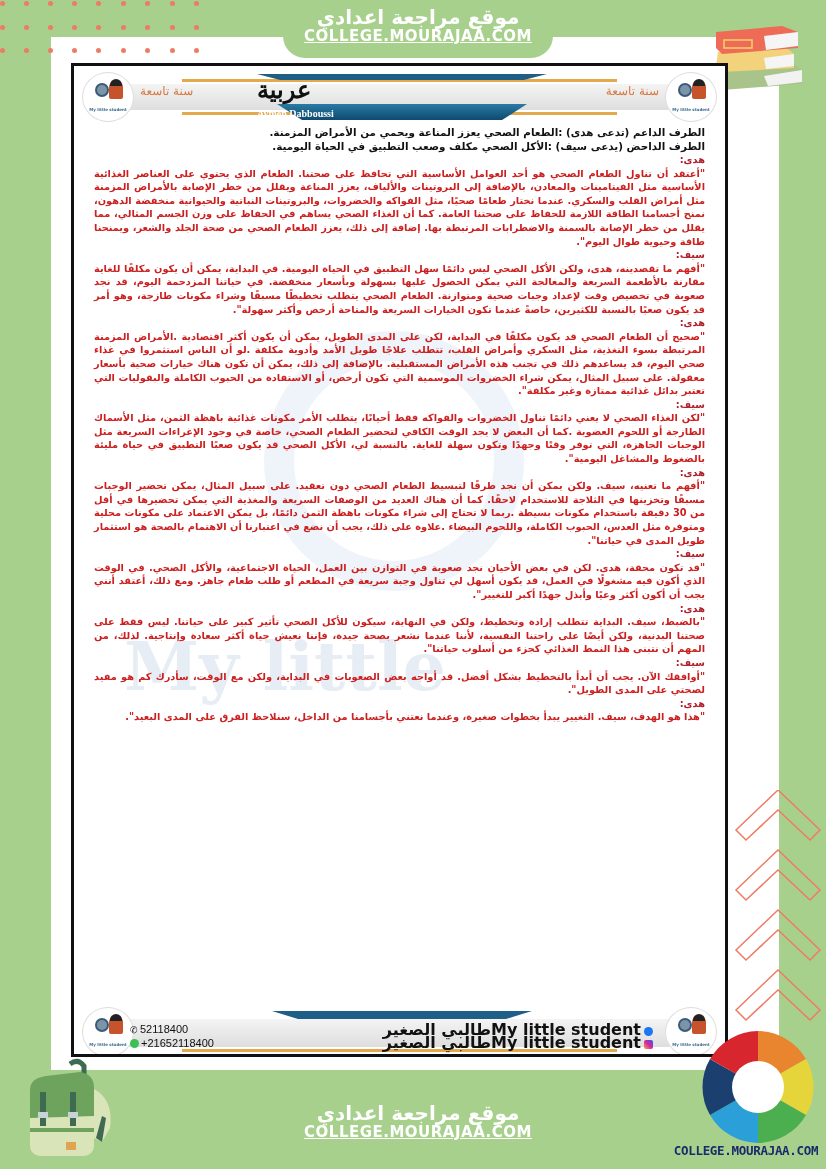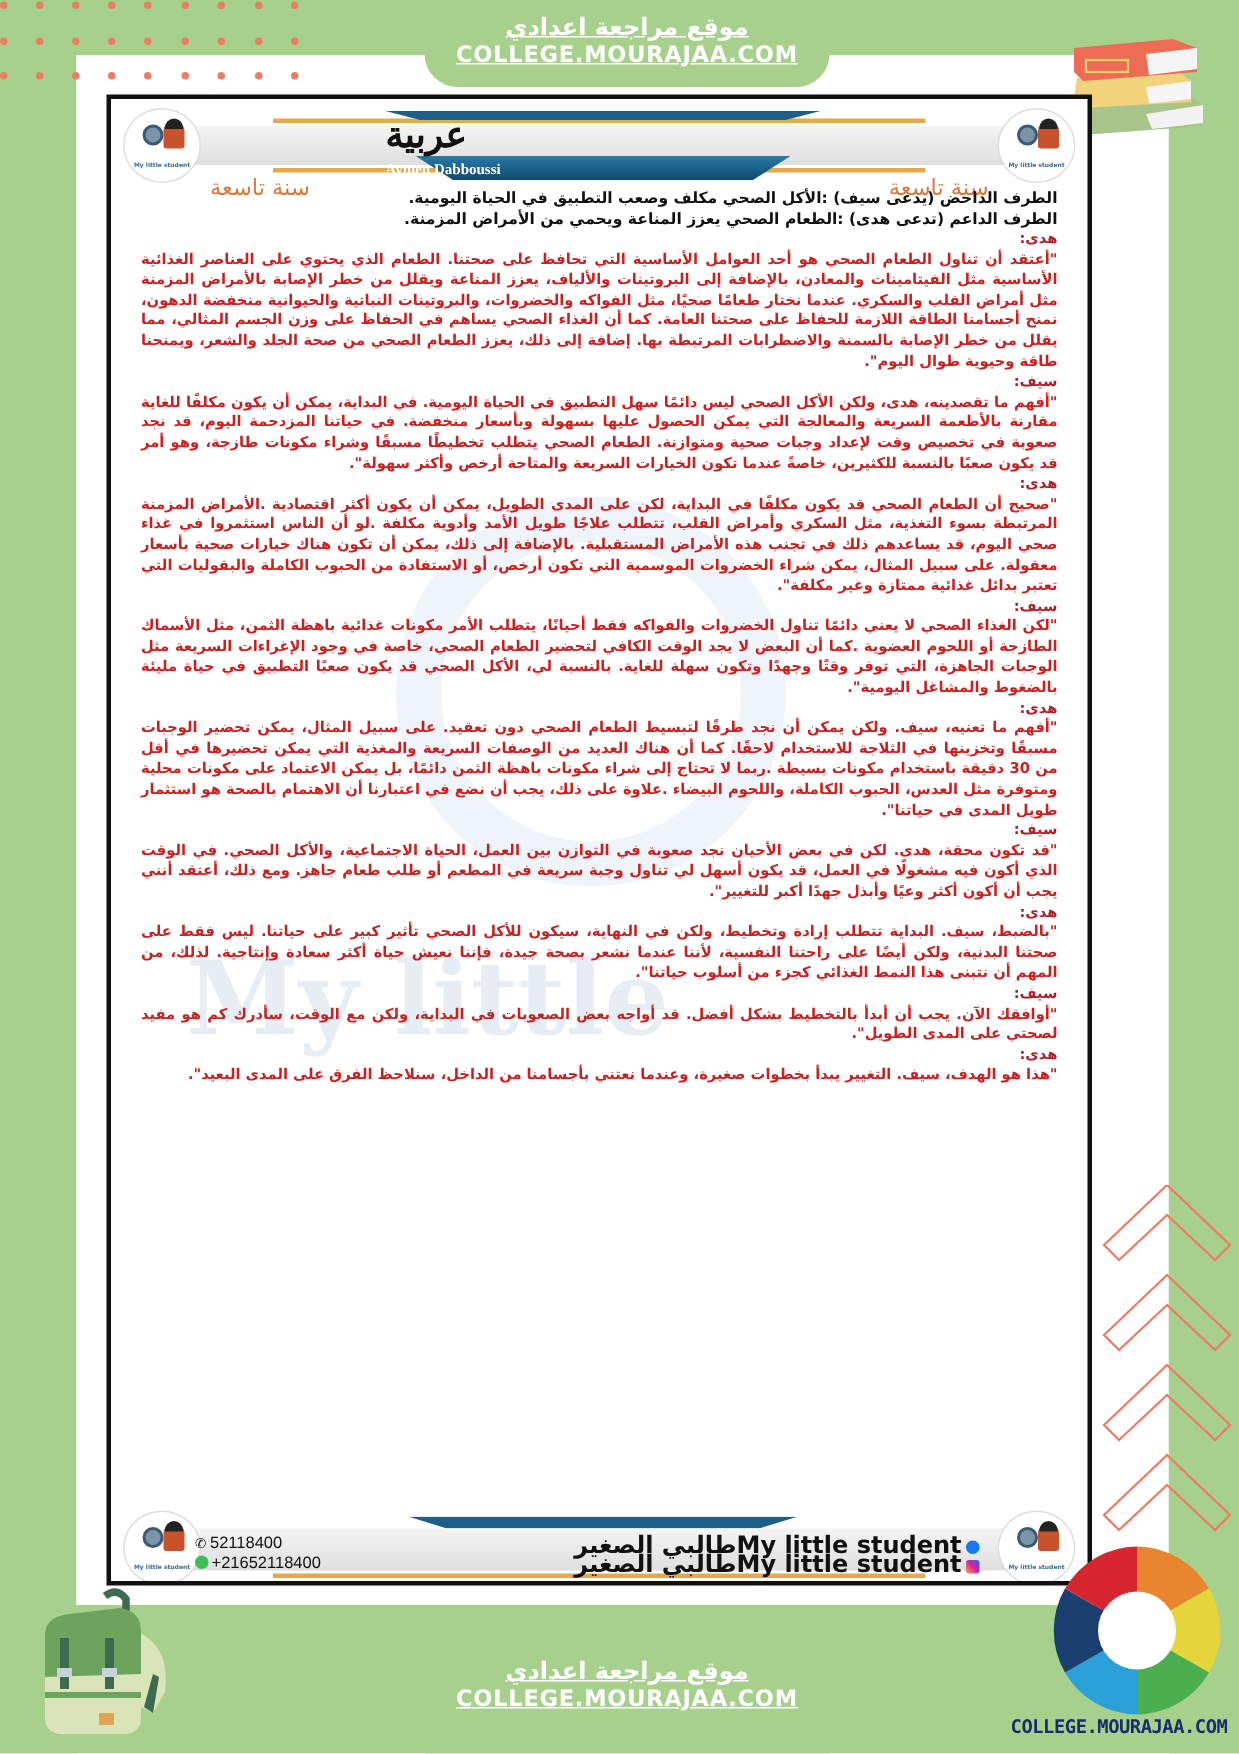--- a/index.html
+++ b/index.html
@@ -19,21 +19,21 @@
   .dots { position: absolute; left: 0; top: 0; width: 200px; height: 56px; }
   .dot { position: absolute; width: 5px; height: 5px; border-radius: 50%; background: #ee7b64; }
 
   .banner {
     position: absolute; left: 283px; width: 270px;
     background: #a8d08d; color: #fff; text-align: center;
     font-family: "DejaVu Sans", sans-serif;
   }
   .banner.top { top: 0; height: 58px; border-radius: 0 0 22px 22px; padding-top: 8px; }
   .banner.bottom { top: 1090px; height: 79px; border-radius: 22px 22px 0 0; padding-top: 14px; }
-  .banner .ar { font-size: 16px; font-weight: bold; text-decoration: underline; line-height: 19px; direction: rtl; }
+  .banner .ar { font-size: 20px; font-weight: bold; line-height: 19px; direction: rtl; }
   .banner .en { font-size: 15px; font-weight: bold; text-decoration: underline; letter-spacing: 0.5px; line-height: 19px; }
 
   
   .page {
     position: absolute; left: 71px; top: 63px; width: 657px; height: 994px;
     border: 3px solid #111; background: #fff; overflow: hidden;
   }
   .hdr { position: absolute; left: 8px; top: 6px; width: 635px; height: 50px; }
   .hdr-bar {
     position: absolute; left: 40px; right: 40px; top: 12px; height: 26px;
@@ -44,21 +44,21 @@
   }
   .hdr-bar::before { top: -5px; }
   .hdr-bar::after { bottom: -5px; }
   .hdr-center {
     position: absolute; left: 175px; width: 290px; top: 0; height: 50px; text-align: left;
   }
   .hdr-center .wedge-top { position: absolute; left: 0; right: 0; top: 2px; height: 6px; background: #1d5f86; clip-path: polygon(0 0,100% 0,92% 100%,8% 100%); }
   .hdr-center .wedge-bot { position: absolute; left: 20px; right: 20px; bottom: 2px; height: 16px; background: linear-gradient(#2a7aa6,#0e4a6e); clip-path: polygon(0 0,100% 0,90% 100%,10% 100%); }
   .hdr-title { position: relative; font-size: 24px; font-weight: bold; color: #111; line-height: 28px; padding-top: 4px; direction: rtl; font-family: "DejaVu Serif", serif; }
   .hdr-author { position: absolute; left: 0; right: 0; bottom: 3px; font-size: 10px; font-weight: bold; color: #fff; font-family: "Liberation Serif", serif; }
-  .hdr-grade { position: absolute; top: 12px; font-size: 15px; color: #d77a42; direction: rtl; font-family: "DejaVu Serif", serif; margin-top: 32px; }
+  .hdr-grade { position: absolute; top: 12px; font-size: 12px; color: #d77a42; direction: rtl; font-family: "DejaVu Serif", serif; }
   .hdr-grade.left { left: 58px; }
   .hdr-grade.right { right: 58px; }
   .logo {
     position: absolute; width: 52px; height: 50px; border-radius: 50%;
     background: #fff; border: 1px solid #ddd;
   }
   .logo .head1 { position: absolute; left: 12px; top: 10px; width: 14px; height: 14px; border-radius: 50%; background: #7c95a6; border: 2px solid #3a5a7a; }
   .logo .head2 { position: absolute; left: 26px; top: 8px; width: 14px; height: 18px; border-radius: 6px 6px 2px 2px; background: #c7532d; }
   .logo .head2::before { content: ""; position: absolute; left: 1px; top: -2px; width: 12px; height: 7px; border-radius: 6px 6px 0 0; background: #222; }
   .logo .cap { position: absolute; left: 0; right: 0; bottom: 9px; font-size: 4px; text-align: center; color: #3a6c8f; font-weight: bold; }
@@ -171,22 +171,22 @@
     <div class="hdr-grade right">سنة تاسعة</div>
     <div class="hdr-center">
       <div class="wedge-top"></div>
       <div class="wedge-bot"></div>
       <div class="hdr-title">عربية</div>
       <div class="hdr-author">Aymen Dabboussi</div>
     </div>
   </div>
 
   <div class="body-text">
+    <div class="intro">الطرف الداعم (تدعى هدى) :الطعام الصحي يعزز المناعة ويحمي من الأمراض المزمنة.</div>
     <div class="intro">الطرف الداحض (يدعى سيف) :الأكل الصحي مكلف وصعب التطبيق في الحياة اليومية.</div>
-    <div class="intro">الطرف الداعم (تدعى هدى) :الطعام الصحي يعزز المناعة ويحمي من الأمراض المزمنة.</div>
 
     <div class="speaker">هدى:</div>
     <div class="para">"أعتقد أن تناول الطعام الصحي هو أحد العوامل الأساسية التي تحافظ على صحتنا. الطعام الذي يحتوي على العناصر الغذائية الأساسية مثل الفيتامينات والمعادن، بالإضافة إلى البروتينات والألياف، يعزز المناعة ويقلل من خطر الإصابة بالأمراض المزمنة مثل أمراض القلب والسكري. عندما نختار طعامًا صحيًا، مثل الفواكه والخضروات، والبروتينات النباتية والحيوانية منخفضة الدهون، نمنح أجسامنا الطاقة اللازمة للحفاظ على صحتنا العامة. كما أن الغذاء الصحي يساهم في الحفاظ على وزن الجسم المثالي، مما يقلل من خطر الإصابة بالسمنة والاضطرابات المرتبطة بها. إضافة إلى ذلك، يعزز الطعام الصحي من صحة الجلد والشعر، ويمنحنا طاقة وحيوية طوال اليوم".</div>
     <div class="speaker">سيف:</div>
     <div class="para">"أفهم ما تقصدينه، هدى، ولكن الأكل الصحي ليس دائمًا سهل التطبيق في الحياة اليومية. في البداية، يمكن أن يكون مكلفًا للغاية مقارنة بالأطعمة السريعة والمعالجة التي يمكن الحصول عليها بسهولة وبأسعار منخفضة. في حياتنا المزدحمة اليوم، قد نجد صعوبة في تخصيص وقت لإعداد وجبات صحية ومتوازنة. الطعام الصحي يتطلب تخطيطًا مسبقًا وشراء مكونات طازجة، وهو أمر قد يكون صعبًا بالنسبة للكثيرين، خاصةً عندما تكون الخيارات السريعة والمتاحة أرخص وأكثر سهولة".</div>
     <div class="speaker">هدى:</div>
     <div class="para">"صحيح أن الطعام الصحي قد يكون مكلفًا في البداية، لكن على المدى الطويل، يمكن أن يكون أكثر اقتصادية .الأمراض المزمنة المرتبطة بسوء التغذية، مثل السكري وأمراض القلب، تتطلب علاجًا طويل الأمد وأدوية مكلفة .لو أن الناس استثمروا في غذاء صحي اليوم، قد يساعدهم ذلك في تجنب هذه الأمراض المستقبلية. بالإضافة إلى ذلك، يمكن أن تكون هناك خيارات صحية بأسعار معقولة. على سبيل المثال، يمكن شراء الخضروات الموسمية التي تكون أرخص، أو الاستفادة من الحبوب الكاملة والبقوليات التي تعتبر بدائل غذائية ممتازة وغير مكلفة".</div>
     <div class="speaker">سيف:</div>
     <div class="para">"لكن الغذاء الصحي لا يعني دائمًا تناول الخضروات والفواكه فقط أحيانًا، يتطلب الأمر مكونات غذائية باهظة الثمن، مثل الأسماك الطازجة أو اللحوم العضوية .كما أن البعض لا يجد الوقت الكافي لتحضير الطعام الصحي، خاصة في وجود الإغراءات السريعة مثل الوجبات الجاهزة، التي توفر وقتًا وجهدًا وتكون سهلة للغاية. بالنسبة لي، الأكل الصحي قد يكون صعبًا التطبيق في حياة مليئة بالضغوط والمشاغل اليومية".</div>
     <div class="speaker">هدى:</div>

